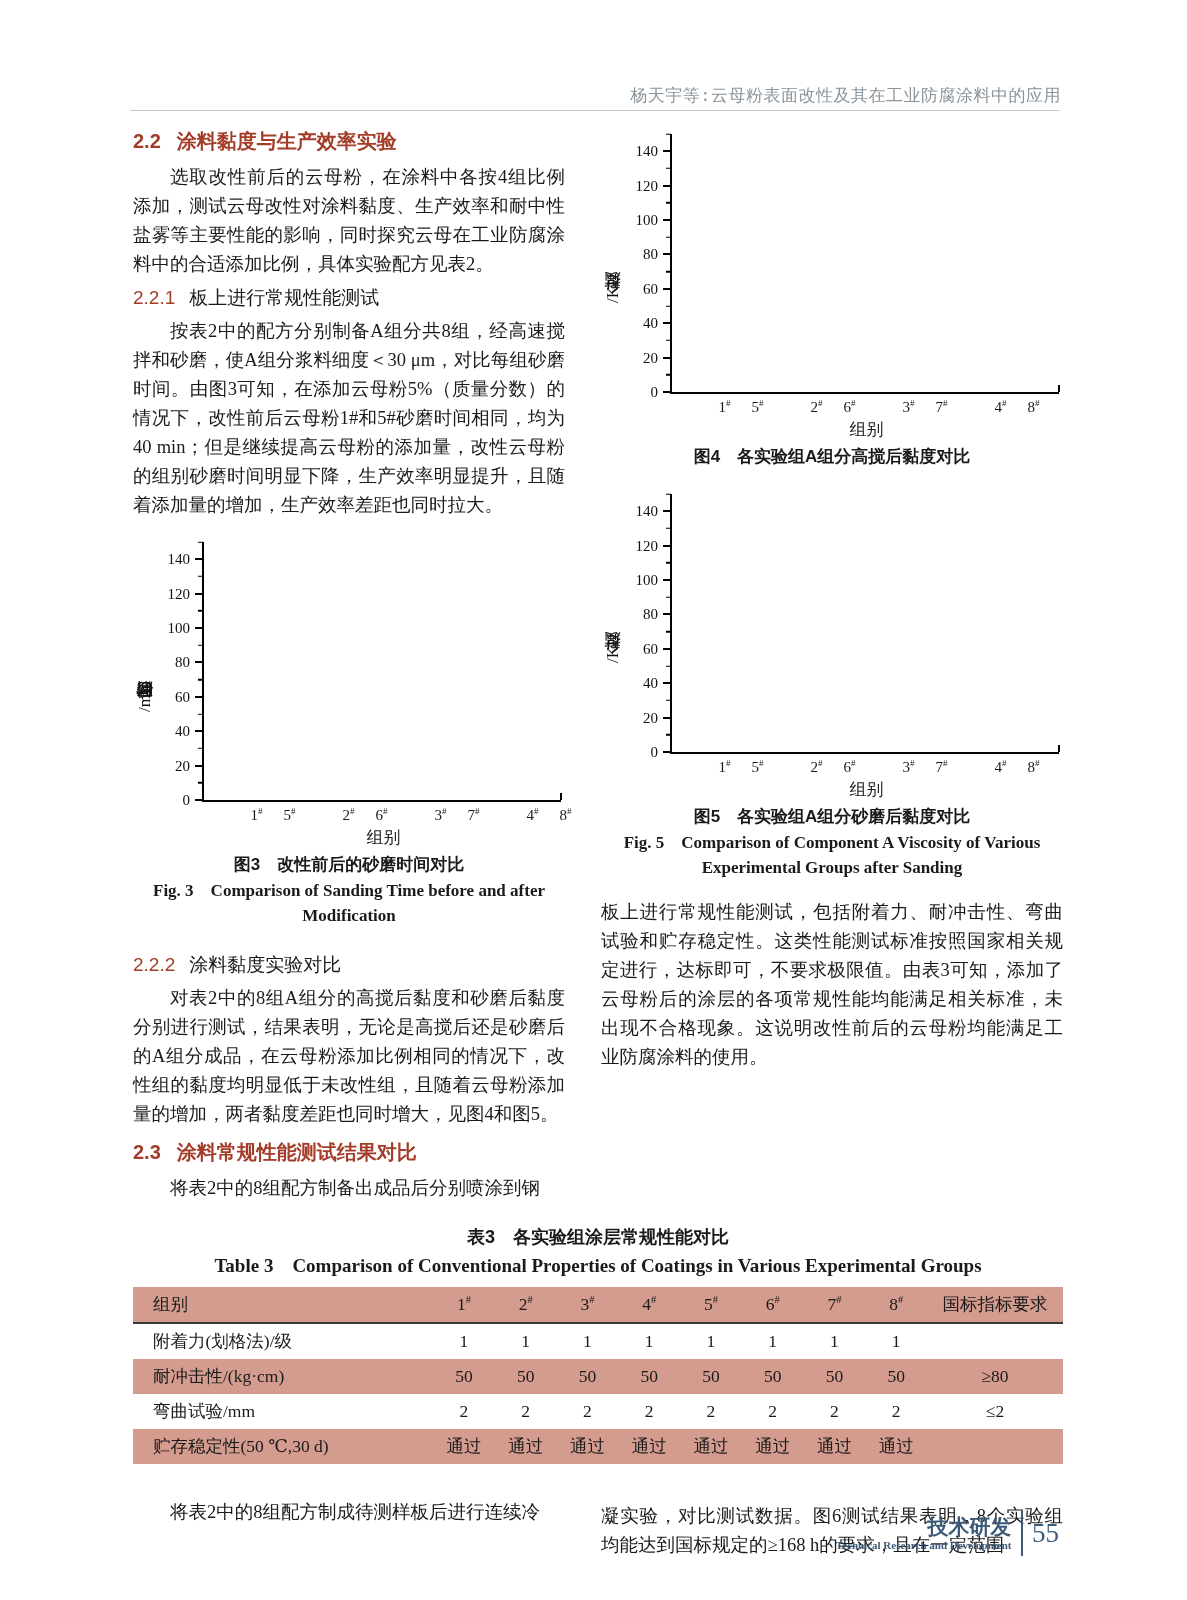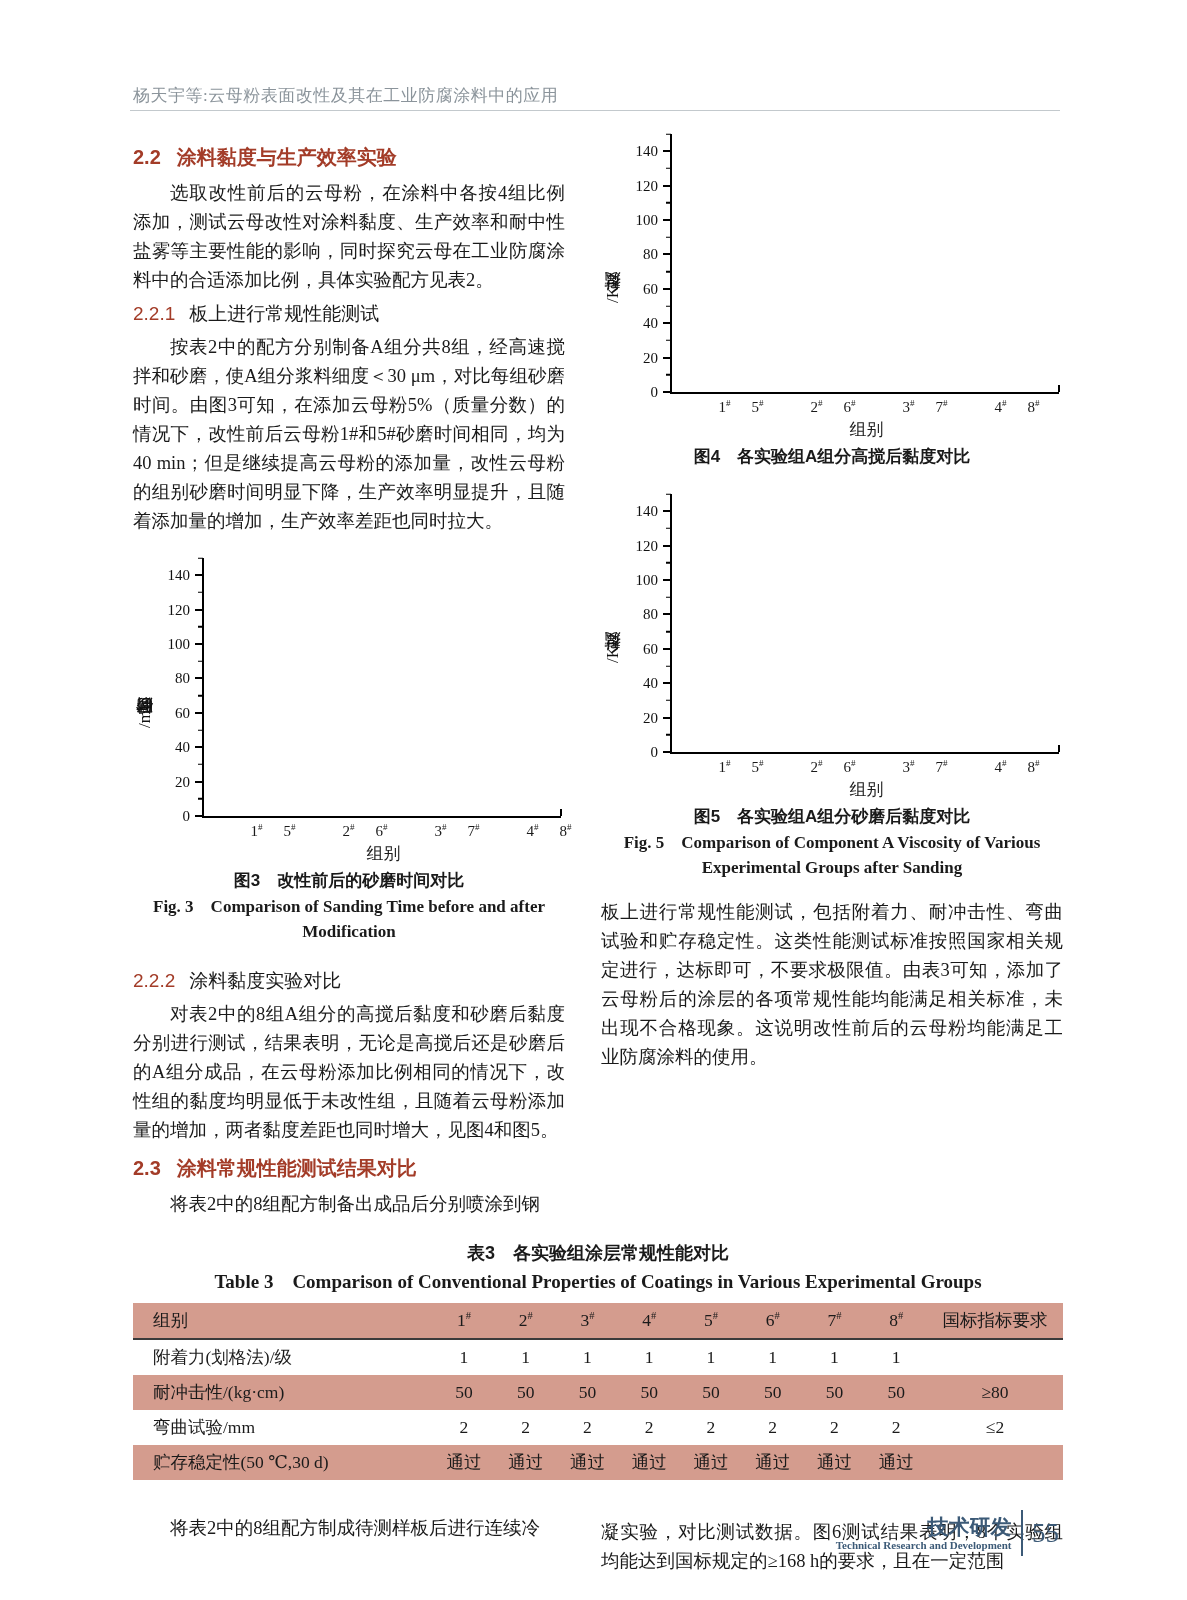--- a/index.html
+++ b/index.html
@@ -3,22 +3,22 @@
 <meta charset="utf-8">
 <style>
   html,body{margin:0;padding:0;background:#e9e9e9;}
   .page{
     width:1187px;height:1600px;background:#ffffff;position:relative;
     overflow:hidden;font-family:"Liberation Serif","DejaVu Serif",serif;color:#1a1a1a;
     margin:0 auto;
   }
   .runhead{
     position:absolute;top:84px;left:133px;width:928px;
-    text-align:left;font-size:17px;color:#8b949b;
-    font-family:Liberation Serif, serif;letter-spacing:.5px;
+    text-align:right;font-size:17px;color:#8b949b;
+    font-family:Liberation Mono, monospace;letter-spacing:.5px;
   }
   .runrule{position:absolute;top:110px;left:130px;width:930px;height:1px;background:#c3c9cd;}
   .content{position:absolute;top:128px;left:133px;width:930px;}
   .cols{display:flex;column-gap:36px;}
   .colL{width:432px;flex:0 0 432px;}
   .colR{width:462px;flex:0 0 462px;}
   .h-red{
     font-family:"Liberation Sans","DejaVu Sans",sans-serif;
     font-weight:bold;color:#a33c28;font-size:20px;margin:10px 0 8px 0;
   }
@@ -102,21 +102,21 @@
 <div class="page">
 
   <div class="runhead">杨天宇等:云母粉表面改性及其在工业防腐涂料中的应用</div>
   <div class="runrule"></div>
 
   <div class="content">
 
     <div class="cols">
 
       <div class="colL">
-        <div class="h-red" style="margin-top:16px">
+        <div class="h-red" style="margin-top:0">
           <span class="num">2.2</span><span>涂料黏度与生产效率实验</span>
         </div>
         <p class="para">选取改性前后的云母粉，在涂料中各按4组比例添加，测试云母改性对涂料黏度、生产效率和耐中性盐雾等主要性能的影响，同时探究云母在工业防腐涂料中的合适添加比例，具体实验配方见表2。</p>
         <div class="h-sub">
           <span class="num">2.2.1</span><span>板上进行常规性能测试</span>
         </div>
         <p class="para">按表2中的配方分别制备A组分共8组，经高速搅拌和砂磨，使A组分浆料细度＜30 μm，对比每组砂磨时间。由图3可知，在添加云母粉5%（质量分数）的情况下，改性前后云母粉1#和5#砂磨时间相同，均为40 min；但是继续提高云母粉的添加量，改性云母粉的组别砂磨时间明显下降，生产效率明显提升，且随着添加量的增加，生产效率差距也同时拉大。</p>
 
         <div class="figure" style="margin-top:22px">
           <div>

